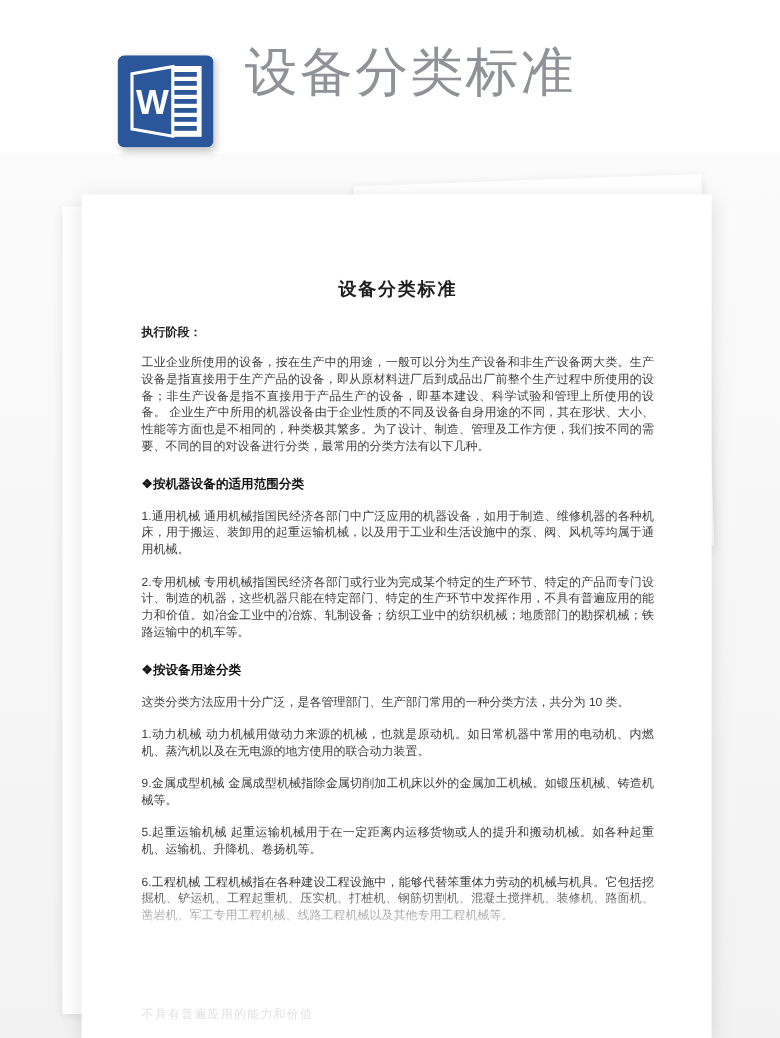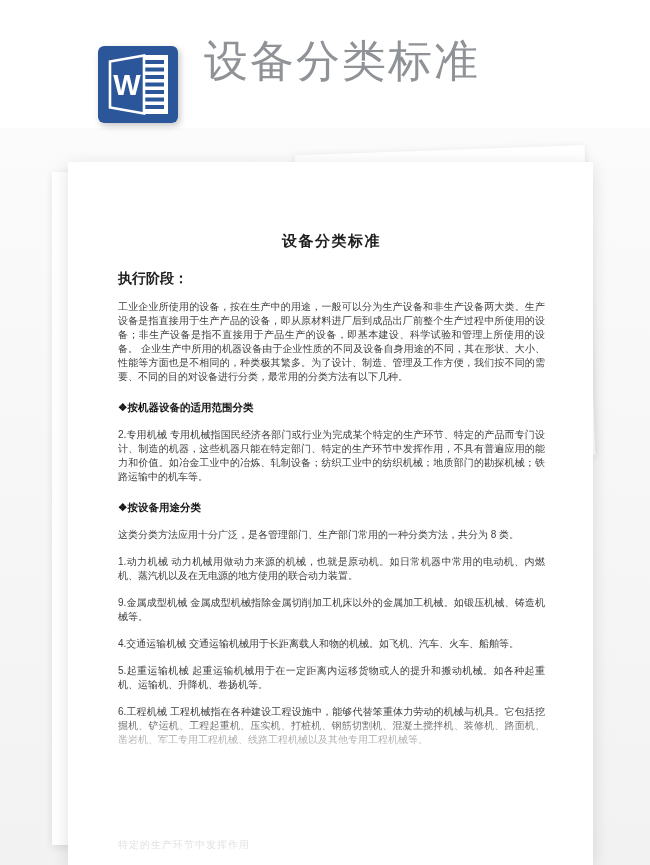--- a/index.html
+++ b/index.html
@@ -46,21 +46,21 @@
     box-shadow:0 4px 16px rgba(0,0,0,.13);
     z-index:3;
   }
   
   .doc{position:relative;width:100%;height:100%;overflow:hidden;}
   .doc-inner{padding:70px 48px 0 50px;}
   .doc-title{
     text-align:center;font-size:15px;font-weight:bold;color:#1f1f1f;
     letter-spacing:1.5px;margin:0 0 19px 0;
   }
-  .doc-label{font-size:14px;font-weight:bold;color:#1f1f1f;margin:0 0 12px 0;}
+  .doc-label{font-size:10px;font-weight:bold;color:#1f1f1f;margin:0 0 12px 0;}
   .doc p.body{
     font-size:10px;line-height:14px;color:#3d3d3d;
     text-align:justify;margin:0 0 13px 0;
   }
   .doc h3.sec{
     font-size:10.5px;font-weight:bold;color:#141414;
     margin:17px 0 13px 0;
     font-family:Liberation Serif, serif;
   }
   .fade-wrap{position:relative;}
@@ -101,31 +101,31 @@
   <div class="sheet page-main">
     <div class="doc">
       <div class="doc-inner">
         <h1 class="doc-title">设备分类标准</h1>
 
         <div class="doc-label">执行阶段：</div>
 
         <p class="body">工业企业所使用的设备，按在生产中的用途，一般可以分为生产设备和非生产设备两大类。生产设备是指直接用于生产产品的设备，即从原材料进厂后到成品出厂前整个生产过程中所使用的设备；非生产设备是指不直接用于产品生产的设备，即基本建设、科学试验和管理上所使用的设备。 企业生产中所用的机器设备由于企业性质的不同及设备自身用途的不同，其在形状、大小、性能等方面也是不相同的，种类极其繁多。为了设计、制造、管理及工作方便，我们按不同的需要、不同的目的对设备进行分类，最常用的分类方法有以下几种。</p>
 
         <h3 class="sec">❖按机器设备的适用范围分类</h3>
+        <p class="body">1.通用机械 通用机械指国民经济各部门中广泛应用的机器设备，如用于制造、维修机器的各种机床，用于搬运、装卸用的起重运输机械，以及用于工业和生活设施中的泵、阀、风机等均属于通用机械。</p>
         <p class="body">2.专用机械 专用机械指国民经济各部门或行业为完成某个特定的生产环节、特定的产品而专门设计、制造的机器，这些机器只能在特定部门、特定的生产环节中发挥作用，不具有普遍应用的能力和价值。如冶金工业中的冶炼、轧制设备；纺织工业中的纺织机械；地质部门的勘探机械；铁路运输中的机车等。</p>
 
         <h3 class="sec">❖按设备用途分类</h3>
-        <p class="body">这类分类方法应用十分广泛，是各管理部门、生产部门常用的一种分类方法，共分为 8 类。</p>
+        <p class="body">这类分类方法应用十分广泛，是各管理部门、生产部门常用的一种分类方法，共分为 10 类。</p>
         <p class="body">1.动力机械 动力机械用做动力来源的机械，也就是原动机。如日常机器中常用的电动机、内燃机、蒸汽机以及在无电源的地方使用的联合动力装置。</p>
         <p class="body">9.金属成型机械 金属成型机械指除金属切削加工机床以外的金属加工机械。如锻压机械、铸造机械等。</p>
-        <p class="body">4.交通运输机械 交通运输机械用于长距离载人和物的机械。如飞机、汽车、火车、船舶等。</p>
         <p class="body">5.起重运输机械 起重运输机械用于在一定距离内运移货物或人的提升和搬动机械。如各种起重机、运输机、升降机、卷扬机等。</p>
 
         <div class="fade-wrap">
           <p class="body">6.工程机械 工程机械指在各种建设工程设施中，能够代替笨重体力劳动的机械与机具。它包括挖掘机、铲运机、工程起重机、压实机、打桩机、钢筋切割机、混凝土搅拌机、装修机、路面机、凿岩机、军工专用工程机械、线路工程机械以及其他专用工程机械等。</p>
           <div class="fade-overlay"></div>
         </div>
       </div>
 
-      <div class="watermark">特定的生产环节中发挥作用</div>
+      <div class="watermark">不具有普遍应用的能力和价值</div>
     </div>
   </div>
 </div>
 
 </body></html>

